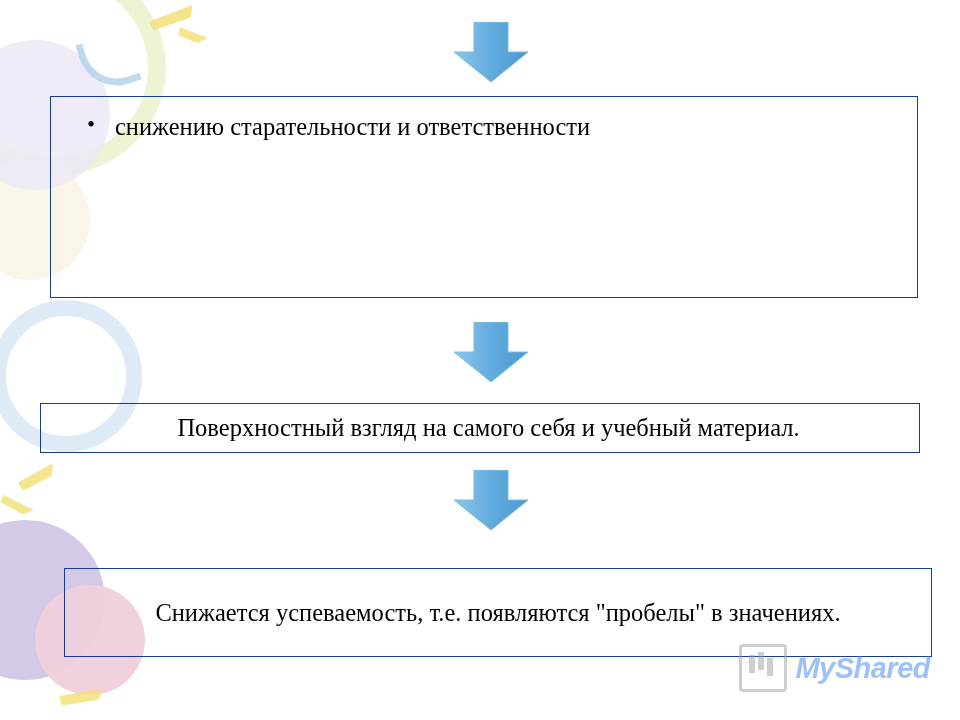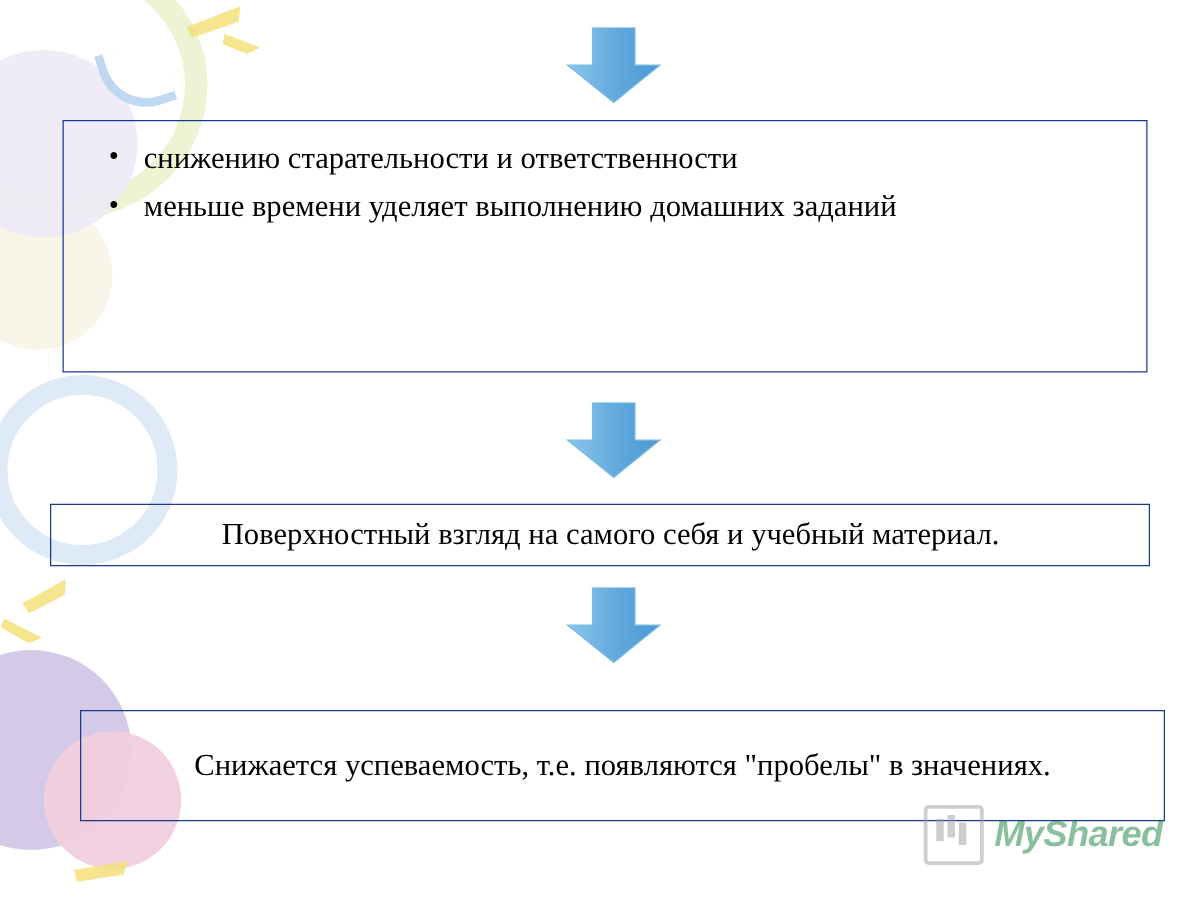--- a/index.html
+++ b/index.html
@@ -222,21 +222,21 @@
     left: 7px; top: 8px;
     width: 6px; height: 18px;
     background: #9aa0a6;
     box-shadow: 9px -3px 0 #9aa0a6, 18px 3px 0 #9aa0a6;
   }
   .wm-text {
     font-family: "Liberation Sans", sans-serif;
     font-size: 29px;
     font-weight: bold;
     font-style: italic;
-    color: #15803d;
+    color: #3b82f6;
     letter-spacing: -.5px;
   }
 </style>
 </head>
 <body>
 
 <div class="bg-deco">
   <div class="blob blob-green-ring"></div>
   <div class="blob blob-cream"></div>
   <div class="blob blob-lilac"></div>
@@ -262,21 +262,20 @@
           <stop offset="100%" stop-color="#4d98cf"></stop>
         </linearGradient>
       </defs>
       <polygon points="22,0 56,0 56,30 76,30 39,60 2,30 22,30" fill="url(#ag1)" stroke="#79bde4" stroke-width="1"></polygon>
     </svg>
   </div>
 
   <div class="box box-list">
     <ul class="bullets">
       <li>снижению старательности и ответственности</li>
-      <li>меньше времени уделяет выполнению домашних заданий</li>
     </ul>
   </div>
 
   <div class="arrow" style="left:452px; top:322px;">
     <svg width="78" height="62" viewBox="0 0 78 62" aria-hidden="true">
       <defs>
         <linearGradient id="ag2" x1="0" y1="0" x2="1" y2="0">
           <stop offset="0%" stop-color="#8cc6ea"></stop>
           <stop offset="55%" stop-color="#5fa9dd"></stop>
           <stop offset="100%" stop-color="#4d98cf"></stop>

